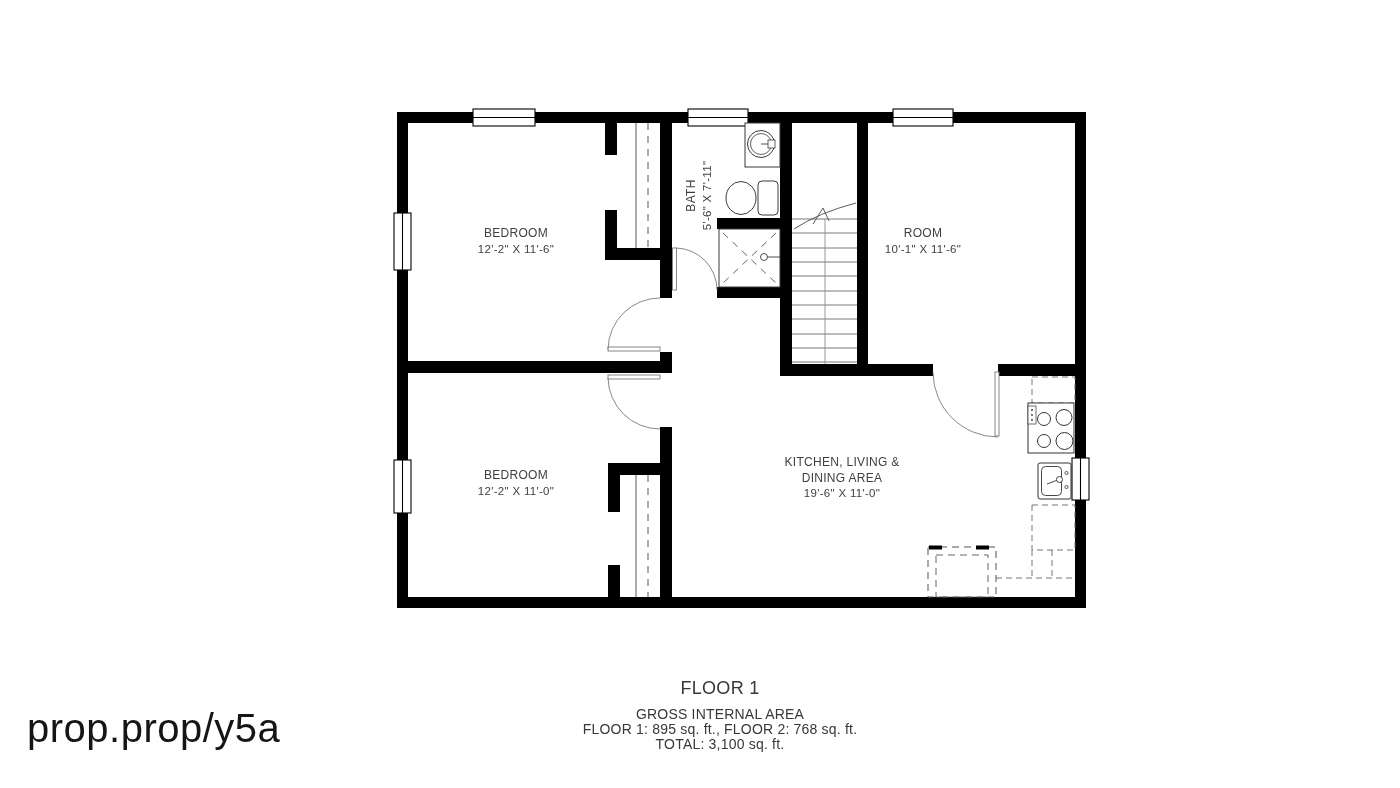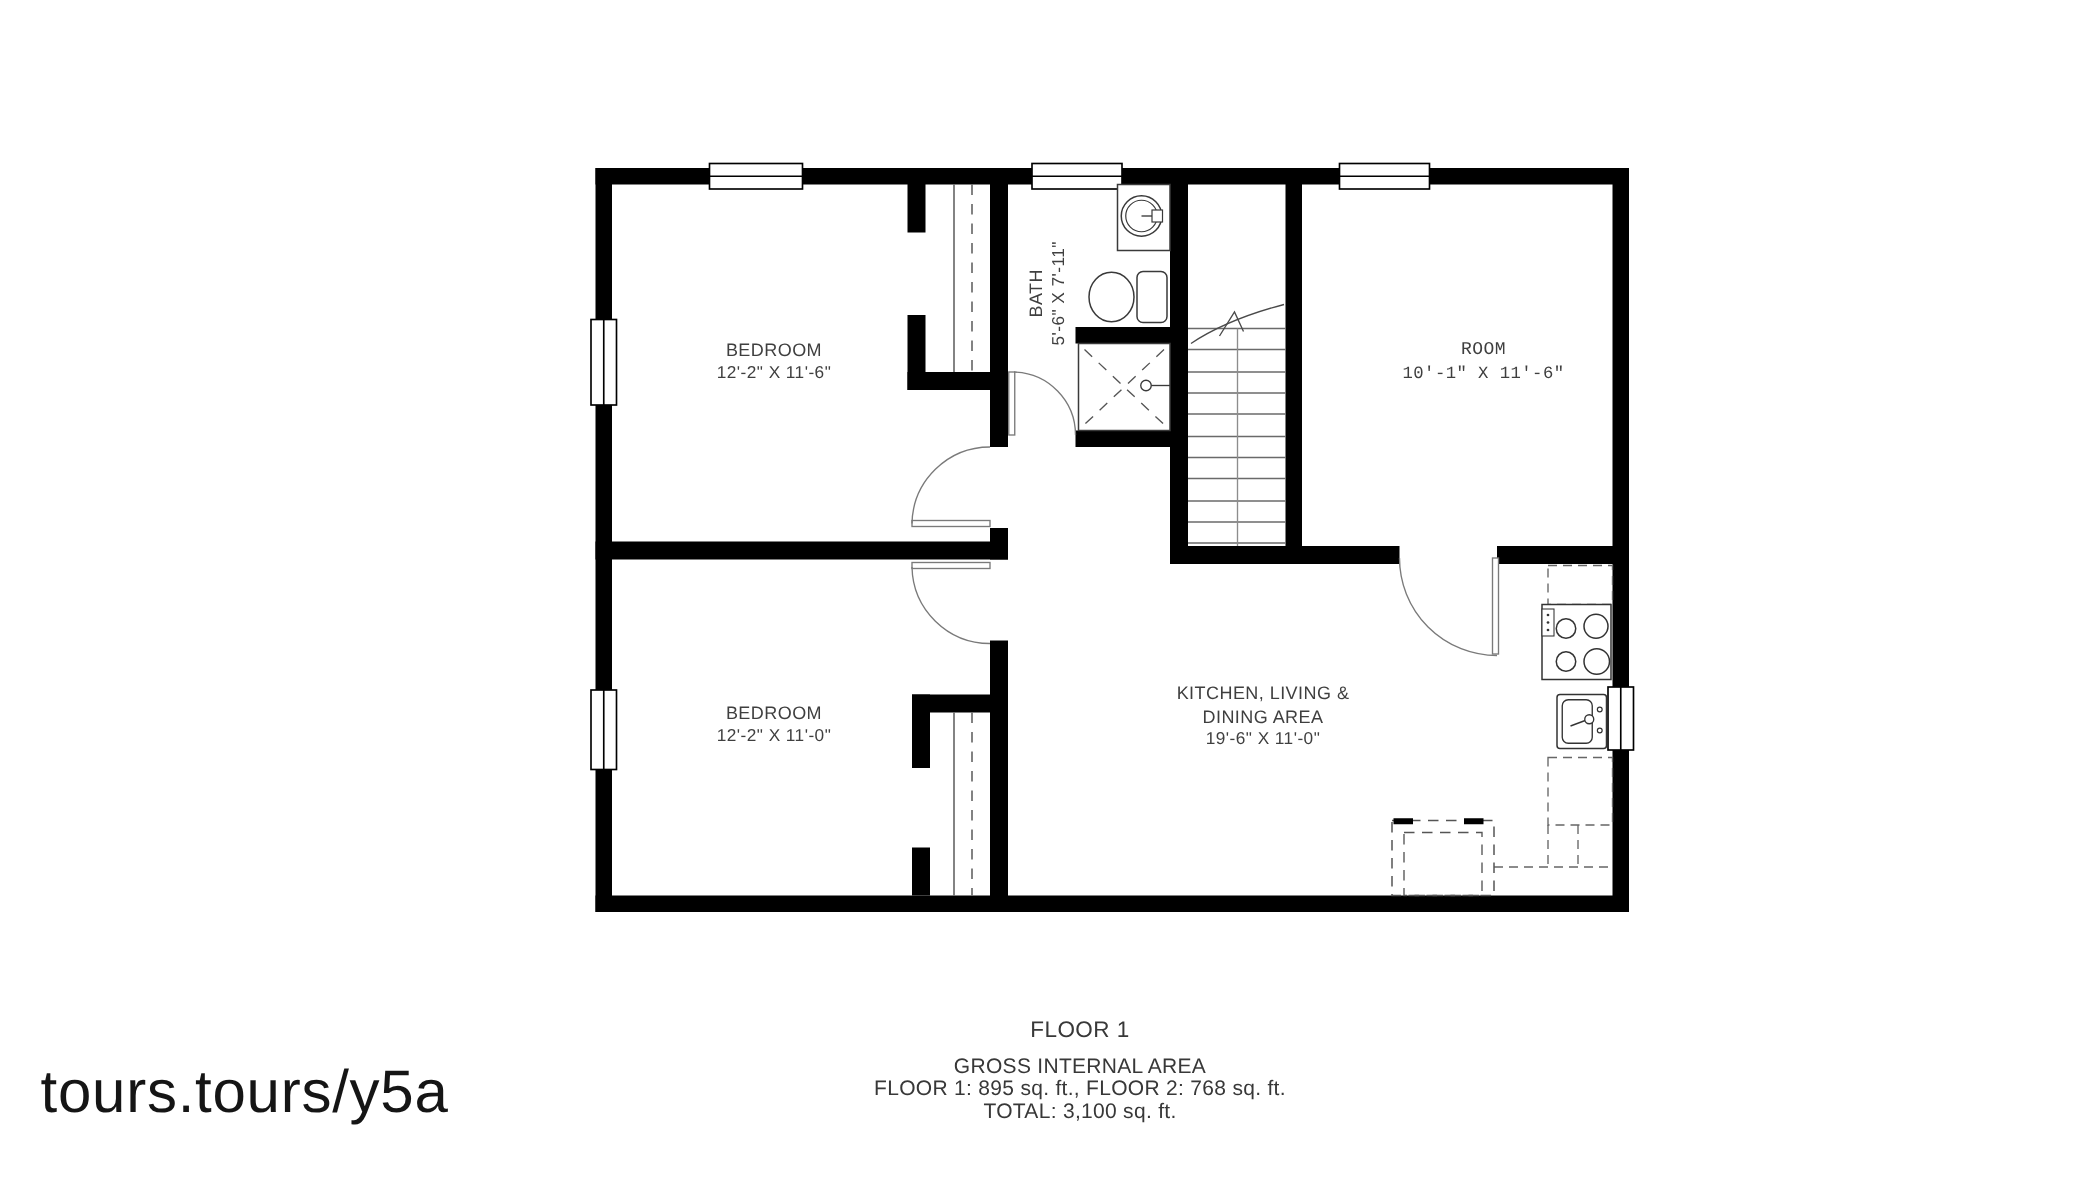--- a/index.html
+++ b/index.html
@@ -16,21 +16,21 @@
   }
   .room-label .dims{font-size:11.5px;}
   .bath-label{
     width:120px;left:639px;top:180px;
     transform:rotate(-90deg);transform-origin:center center;
   }
   .footer-block{
     position:absolute;left:470px;top:678px;width:500px;
     text-align:center;color:#383838;
   }
-  .footer-block .floor-title{font-size:15px;letter-spacing:.3px;margin-bottom:8px;}
+  .footer-block .floor-title{font-size:18px;letter-spacing:.3px;margin-bottom:8px;}
   .footer-block .fline{font-size:14px;line-height:15px;letter-spacing:.2px;}
   .watermark{
     position:absolute;left:27px;top:706px;
     font-size:40px;color:#151515;letter-spacing:.5px;
   }
 </style>
 </head>
 <body>
 
 <div class="stage">
@@ -197,21 +197,21 @@
   <div class="room-label" style="left:406px;top:226px;">
     <div>BEDROOM</div>
     <div class="dims">12'-2" X 11'-6"</div>
   </div>
 
   <div class="room-label" style="left:406px;top:468px;">
     <div>BEDROOM</div>
     <div class="dims">12'-2" X 11'-0"</div>
   </div>
 
-  <div class="room-label" style="left:879px;top:226px;font-family:Liberation Mono, monospace;">
+  <div class="room-label" style="left:813px;top:226px;">
     <div>ROOM</div>
     <div class="dims">10'-1" X 11'-6"</div>
   </div>
 
   <div class="room-label" style="left:732px;top:455px;">
     <div>KITCHEN, LIVING &amp;</div>
     <div>DINING AREA</div>
     <div class="dims">19'-6" X 11'-0"</div>
   </div>
 
@@ -220,15 +220,15 @@
     <div class="dims">5'-6" X 7'-11"</div>
   </div>
 
   <div class="footer-block">
     <div class="floor-title">FLOOR 1</div>
     <div class="fline">GROSS INTERNAL AREA</div>
     <div class="fline">FLOOR 1: 895 sq. ft., FLOOR 2: 768 sq. ft.</div>
     <div class="fline">TOTAL: 3,100 sq. ft.</div>
   </div>
 
-  <div class="watermark">tours.tours/y5a</div>
+  <div class="watermark">prop.prop/y5a</div>
 
 </div>
 
 </body></html>

